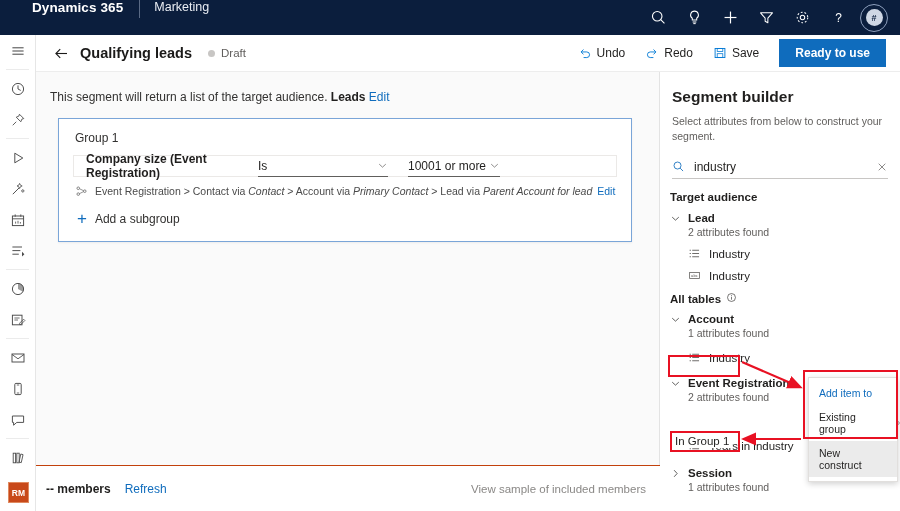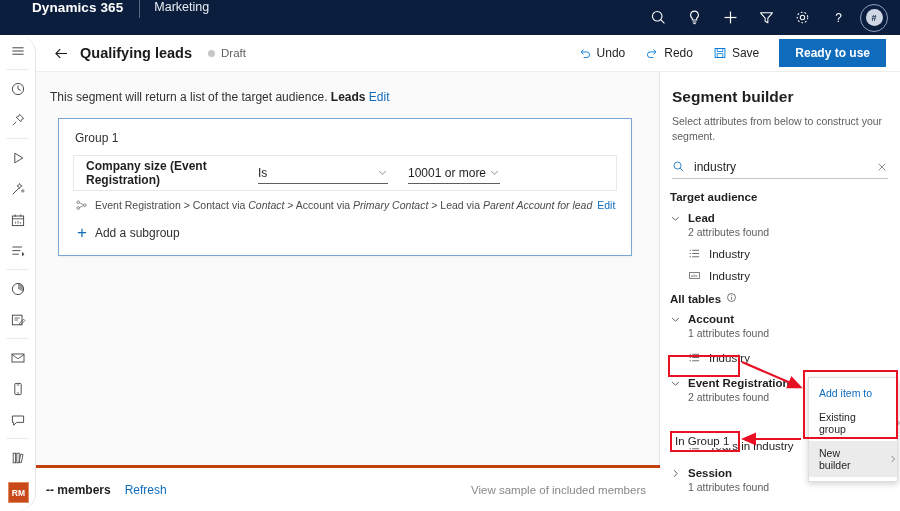--- a/index.html
+++ b/index.html
@@ -50,21 +50,21 @@
   .avatar-inner {
     width: 17px; height: 17px; border-radius: 50%;
     background: #cfd7e4; color: #0b1e3d;
     font-size: 9px; font-weight: bold;
     display: flex; align-items: center; justify-content: center;
   }
 
   
   .rail {
     position: absolute; top: 35px; left: 0; width: 36px; height: 476px;
-    background: #ffffff; border-right: 1px solid #e6e6e6; border-radius: 18px;
+    background: #ffffff; border-right: 1px solid #e6e6e6;
   }
   .rail-item {
     width: 36px; height: 31px;
     display: flex; align-items: center; justify-content: center;
     cursor: pointer; color: #4a4a4a;
   }
   .rail-div { height: 1px; background: #ebebeb; margin: 3px 6px; }
   .rail-avatar {
     position: absolute; bottom: 8px; left: 8px;
     width: 21px; height: 21px;
@@ -132,21 +132,21 @@
     width: 574px; background: #ffffff;
     border: 1px solid #7aa5d8; 
     box-shadow: 0 1px 2px rgba(0,0,0,.06);
   }
   .group-label {
     font-size: 12px; color: #323130;
     padding: 12px 0 10px 16px;
   }
   .cond-row {
     margin: 0 14px; border: 1px solid #ebe9e7;
-    background: #ffffff; height: 36px;
+    background: #ffffff; height: 22px;
     display: flex; align-items: center; padding: 0 12px;
   }
   .cond-attr {
     font-size: 12px; font-weight: bold; color: #201f1e;
     width: 172px;
   }
   .cond-field {
     position: relative; display: flex; align-items: center;
     border-bottom: 1px solid #605e5c;
     height: 22px; cursor: pointer;
@@ -165,21 +165,21 @@
   .addsub {
     display: flex; align-items: center; gap: 8px;
     padding: 8px 0 14px 18px; cursor: pointer;
   }
   .addsub .plus { color: #0f6cbd; font-size: 17px; line-height: 1; }
   .addsub span.txt { font-size: 12px; color: #323130; }
 
   
   .footer {
     position: absolute; top: 465px; left: 36px; width: 624px; height: 46px;
-    background: #ffffff; border-top: 3px solid #c2410c;
+    background: #ffffff; border-top: 1px solid #c2410c;
     display: flex; align-items: center;
   }
   .members { font-size: 12px; font-weight: bold; color: #201f1e; margin-left: 10px; }
   .refresh { font-size: 12px; margin-left: 14px; }
   .viewsample {
     margin-left: auto; margin-right: 14px;
     font-size: 11.5px; color: #8a8886; cursor: pointer;
   }
 
   
@@ -660,21 +660,21 @@
       <div class="ctx-head">Add item to</div>
       <div class="ctx-item">
         <span>Existing group</span>
         <span class="ctx-chev">
           <svg width="10" height="10" viewBox="0 0 20 20">
               <polyline points="7.5,4 13,10 7.5,16" fill="none" stroke="#605e5c" stroke-width="1.4"></polyline>
             </svg>
         </span>
       </div>
       <div class="ctx-item sel">
-        <span>New builder</span>
+        <span>New construct</span>
         <span class="ctx-chev">
           <svg width="10" height="10" viewBox="0 0 20 20">
               <polyline points="7.5,4 13,10 7.5,16" fill="none" stroke="#605e5c" stroke-width="1.4"></polyline>
             </svg>
         </span>
       </div>
     </div>
 
     <div class="annot" style="left:8px; top:283px; width:72px; height:22px;"></div>
     <div class="annot" style="left:143px; top:298px; width:95px; height:69px;"></div>

